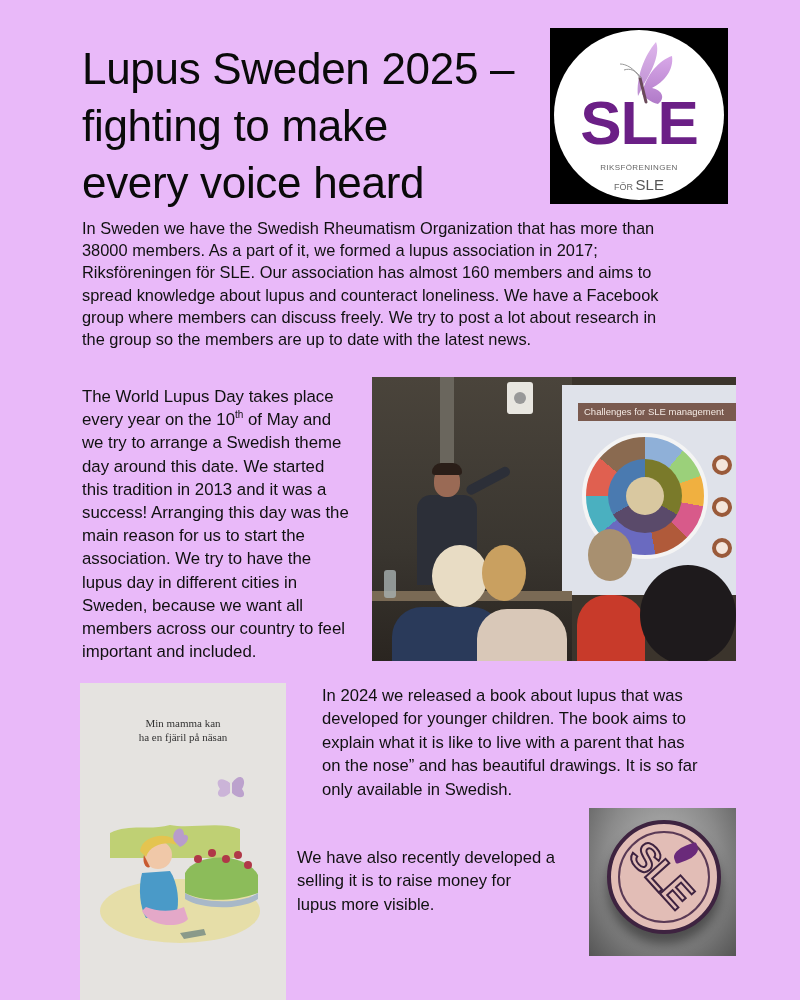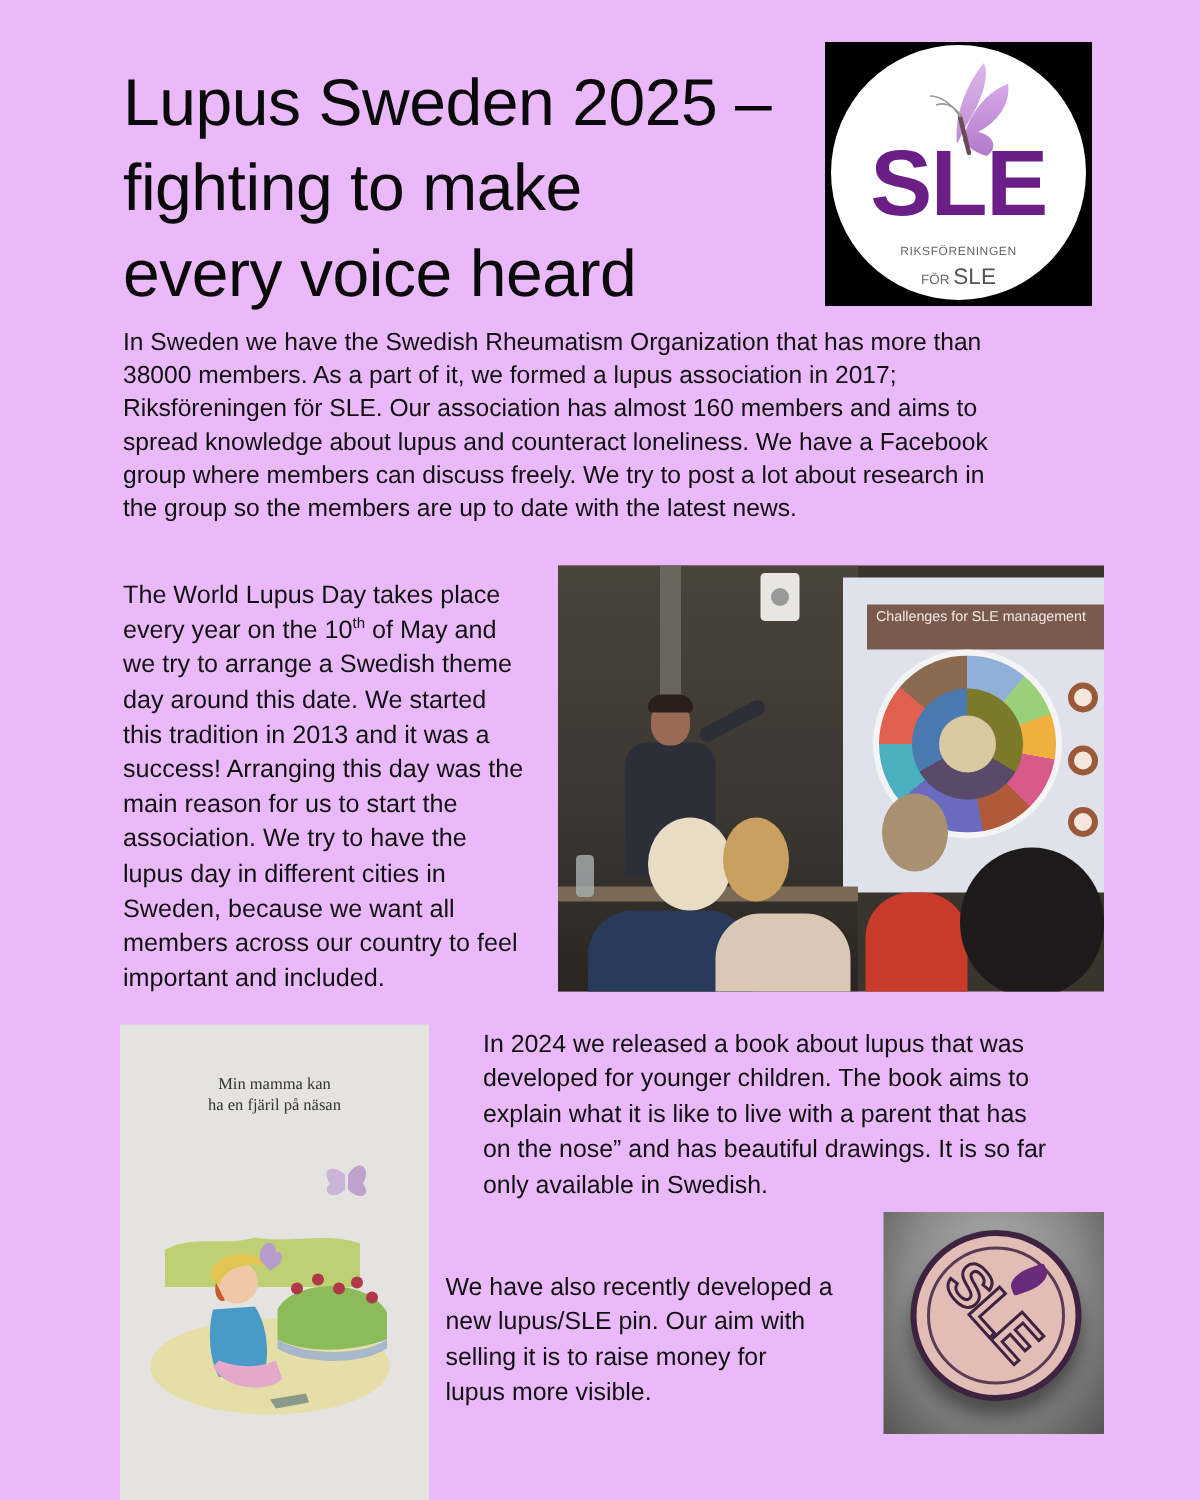--- a/index.html
+++ b/index.html
@@ -58,21 +58,21 @@
   .wall-left { position: absolute; left: 0; top: 0; width: 200px; height: 284px;
     background: linear-gradient(180deg, #4a443b 0%, #3a3630 60%, #2a2520 100%); }
   .pillar { position: absolute; left: 68px; top: 0; width: 14px; height: 200px; background: #6a665d; }
   .speaker { position: absolute; left: 135px; top: 5px; width: 26px; height: 32px; background: #e8e6e0; border-radius: 3px; }
   .speaker::after { content: ""; position: absolute; left: 7px; top: 10px; width: 12px; height: 12px; border-radius: 50%; background: #999; }
   .screen {
     position: absolute; left: 190px; top: 8px; width: 174px; height: 210px;
     background: #dfe2ea;
   }
   .screen-title {
-    position: absolute; left: 16px; top: 18px; width: 154px; height: 30px;
+    position: absolute; left: 16px; top: 18px; width: 154px; height: 18px;
     background: #7a5a4f; color: #f3e9e3; font-size: 9.5px; line-height: 18px; padding-left: 6px;
     white-space: nowrap; overflow: hidden;
   }
   .wheel {
     position: absolute; left: 20px; top: 48px; width: 118px; height: 118px; border-radius: 50%;
     background: conic-gradient(#8fb0d8 0 40deg, #9bd07a 40deg 70deg, #f0b040 70deg 100deg, #d85a8a 100deg 135deg, #b05a3a 135deg 170deg, #6a6ac0 170deg 230deg, #4ab0c0 230deg 270deg, #e06050 270deg 310deg, #8a6a50 310deg 360deg);
     border: 4px solid #f4f4f4;
   }
   .wheel-inner {
     position: absolute; left: 22px; top: 22px; width: 74px; height: 74px; border-radius: 50%;
@@ -242,21 +242,20 @@
 <div class="abs para p3">
   <span>In 2024 we released a book about lupus that was</span>
   <span>developed for younger children. The book aims to</span>
   <span>explain what it is like to live with a parent that has</span>
   <span>on the nose” and has beautiful drawings. It is so far</span>
   <span>only available in Swedish.</span>
 </div>
 
 <div class="abs para p4">
   <span>We have also recently developed a</span>
-  <span>new lupus/SLE pin. Our aim with</span>
   <span>selling it is to raise money for</span>
   <span>lupus more visible.</span>
 </div>
 
 <div class="abs pin">
   <div class="pin-disc">
     <div class="pin-ring"></div>
     <div class="pin-wing"></div>
     <div class="pin-text">SLE</div>
   </div>

